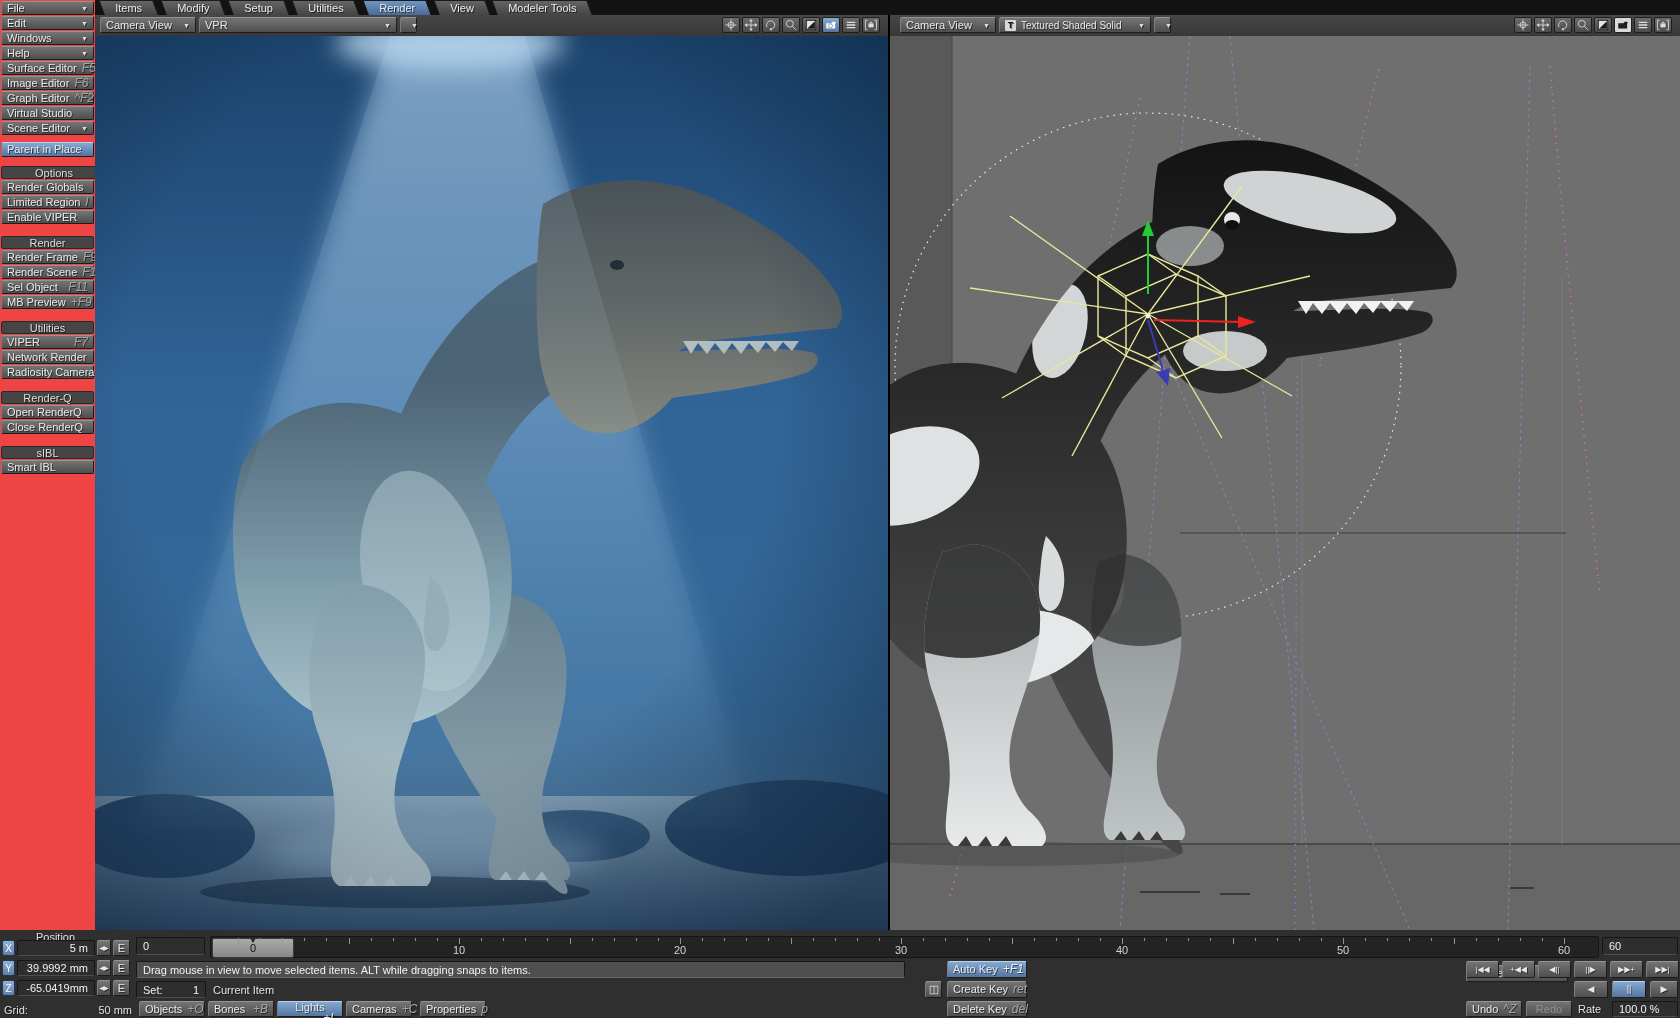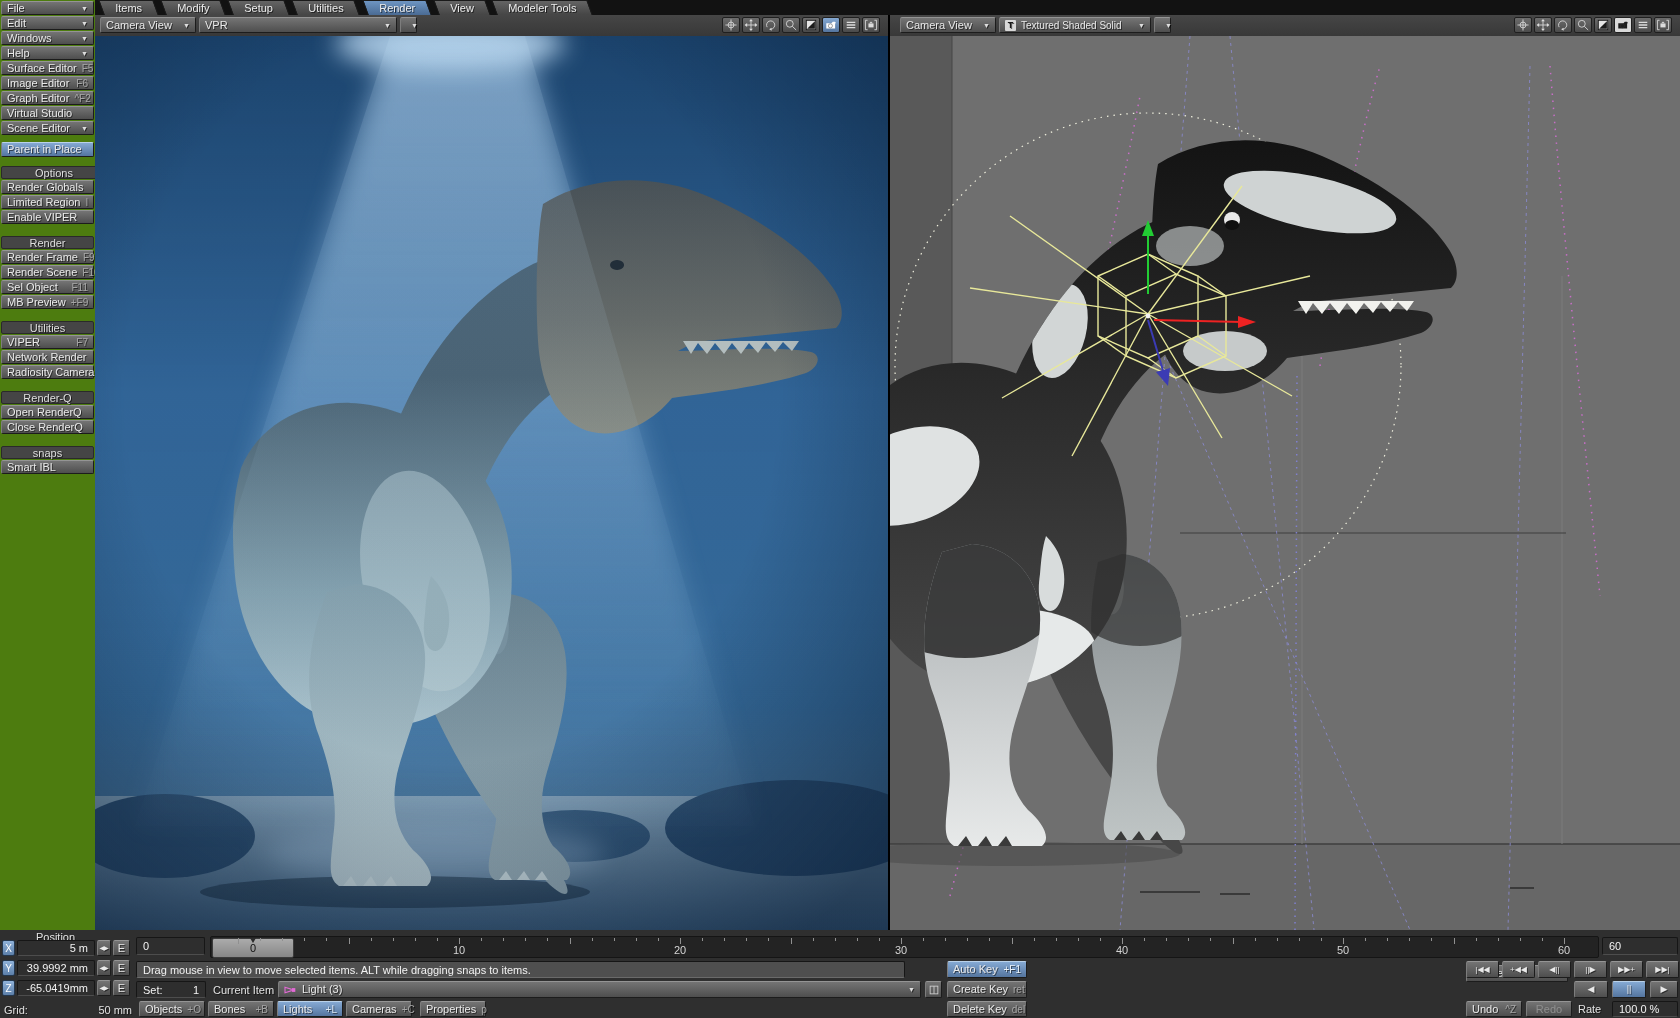--- a/index.html
+++ b/index.html
@@ -4,21 +4,21 @@
 <style>
   html,body{margin:0;padding:0;background:#141414;}
   #root{position:relative;width:1680px;height:1018px;overflow:hidden;background:#2c2c2c;
         font-family:"Liberation Sans",sans-serif;font-size:11px;color:#e6e6e6;}
   
   .btn{position:absolute;box-sizing:border-box;height:14px;border-radius:2px;
        background:linear-gradient(#747474,#4e4e4e);
        border:1px solid #1c1c1c;border-top-color:#949494;border-left-color:#7d7d7d;
        color:#e9e9e9;font-size:11px;line-height:11px;display:flex;align-items:center;
        padding:0 5px;white-space:nowrap;text-shadow:1px 1px 0 rgba(0,0,0,.55);cursor:default;}
-  .btn .sc{margin-left:auto;color:#a6a6a6;font-size:10px;padding-left:5px;}
+  .btn .sc{margin-left:auto;color:#a6a6a6;font-size:12px;padding-left:5px;font-style:italic;}
   .btn .arr{margin-left:auto;font-size:7px;color:#dedede;padding-left:5px;}
   .btn.blue{background:linear-gradient(#85a9d3,#54759f);border-top-color:#b9d1e9;}
   .btn.dim{color:#8f8f8f;text-shadow:none;}
   .sechdr{position:absolute;box-sizing:border-box;height:13px;border-radius:2px;background:#454545;
           border:1px solid #2a2a2a;color:#dedede;font-size:11px;display:flex;align-items:center;
           justify-content:center;text-shadow:1px 1px 0 rgba(0,0,0,.6);}
   .field{position:absolute;box-sizing:border-box;background:#2e2e2e;border:1px solid #161616;
          border-bottom-color:#4d4d4d;border-radius:2px;color:#f2f2f2;font-size:11px;
          display:flex;align-items:center;padding:0 6px;}
   .chip{position:absolute;width:13px;height:16px;box-sizing:border-box;border-radius:2px;
@@ -57,21 +57,21 @@
          background:#232323;border:1px solid #151515;border-radius:2px;}
   .tick{position:absolute;top:1px;width:1px;background:#909090;}
   .rnum{position:absolute;top:7px;width:30px;text-align:center;color:#d4d4d4;font-size:11px;}
   #rhandle{position:absolute;left:1px;top:1px;width:80px;height:18px;border-radius:2px;
            background:linear-gradient(#ababab,#878787);border:1px solid #3b3b3b;color:#101010;
            display:flex;align-items:center;justify-content:center;font-size:11px;}
   #rhandle .pin{position:absolute;top:-1px;left:50%;margin-left:-3px;width:0;height:0;
            border-left:3px solid transparent;border-right:3px solid transparent;border-top:5px solid #2b2b2b;}
   .trbtn{font-size:8px;justify-content:center;letter-spacing:0;}
   
-  #sidecol{position:absolute;left:0;top:0;width:95px;height:1018px;background:#4d7c0f;}
+  #sidecol{position:absolute;left:0;top:0;width:95px;height:1018px;background:#ef4444;}
 </style>
 </head>
 <body>
 
 <div id="root">
 
   <svg width="0" height="0" style="position:absolute" aria-hidden="true">
     <defs>
       <symbol id="sym-center" viewBox="0 0 16 14">
           <circle cx="8" cy="7" r="3.4" fill="none" stroke="currentColor"></circle>
@@ -206,21 +206,21 @@
       <div class="btn" style="left: 1px; top: 365px; width: 93px;">
         <span>Radiosity Camera</span>
       </div>
       <div class="sechdr" style="left: 1px; top: 391px; width: 93px;">Render-Q</div>
       <div class="btn" style="left: 1px; top: 405px; width: 93px;">
         <span>Open RenderQ</span>
       </div>
       <div class="btn" style="left: 1px; top: 420px; width: 93px;">
         <span>Close RenderQ</span>
       </div>
-      <div class="sechdr" style="left: 1px; top: 446px; width: 93px;">snaps</div>
+      <div class="sechdr" style="left: 1px; top: 446px; width: 93px;">sIBL</div>
       <div class="btn" style="left: 1px; top: 460px; width: 93px;">
         <span>Smart IBL</span>
       </div>
     </div>
 
   <div id="tabbar">
       <div class="tab">
         <span>Items</span>
       </div>
       <div class="tab">
@@ -624,27 +624,20 @@
 
     <div class="field" style="left:136px;top:31px;width:769px;height:17px;background:#4f4f4f;border-bottom-color:#6a6a6a;">
       <span>Drag mouse in view to move selected items. ALT while dragging snaps to items.</span>
     </div>
 
     <div class="field" style="left:136px;top:51px;width:70px;height:17px;">
       <span>Set:</span>
       <span style="margin-left:auto;">1</span>
     </div>
     <div class="plain" style="left:213px;top:54px;">Current Item</div>
-    <div class="btn" style="left:278px;top:51px;width:643px;height:17px;">
-      <svg style="width:13px;height:10px;margin-right:5px;">
-          <use href="#sym-lightitem"></use>
-        </svg>
-      <span>Light (3)</span>
-      <span class="arr">▼</span>
-    </div>
     <div class="btn" style="left:925px;top:51px;width:17px;height:17px;padding:0;">
       <svg style="width:14px;height:12px;margin:0 auto;">
           <use href="#sym-keybtn"></use>
         </svg>
     </div>
 
     <div class="btn blue" style="left:947px;top:31px;width:80px;height:17px;">
       <span>Auto Key</span>
       <span class="sc" style="color:#eaf2fa;">+F1</span>
     </div>
@@ -676,21 +669,21 @@
       <span>100.0 %</span>
     </div>
   <div class="btn" style="left: 139px; top: 71px; width: 66px; height: 16px;">
         <span>Objects</span>
         <span class="sc">+O</span>
       </div>
       <div class="btn" style="left: 208px; top: 71px; width: 66px; height: 16px;">
         <span>Bones</span>
         <span class="sc">+B</span>
       </div>
-      <div class="btn blue" style="left: 277px; top: 71px; width: 66px; height: 16px;">
+      <div class="btn blue" style="left: 277px; top: 71px; width: 66px; height: 16px; flex-direction: column;">
         <span>Lights</span>
         <span class="sc" style="color: rgb(220, 232, 244);">+L</span>
       </div>
       <div class="btn" style="left: 346px; top: 71px; width: 66px; height: 16px;">
         <span>Cameras</span>
         <span class="sc">+C</span>
       </div>
       <div class="btn" style="left: 420px; top: 71px; width: 66px; height: 16px;">
         <span>Properties</span>
         <span class="sc">p</span>

